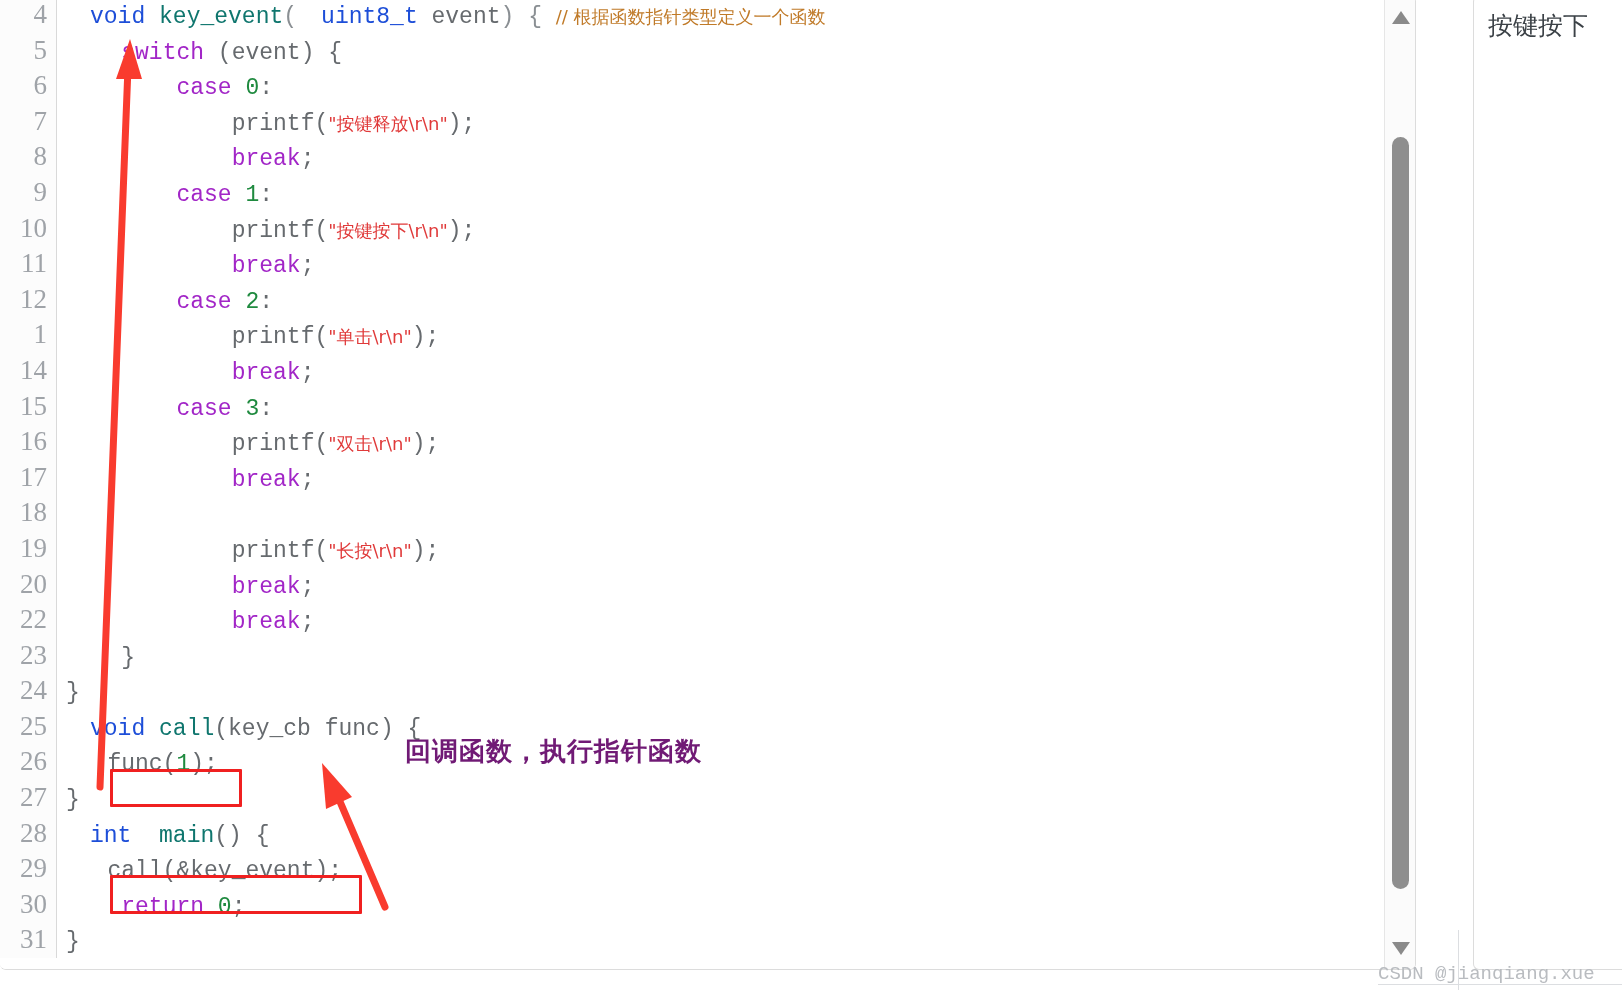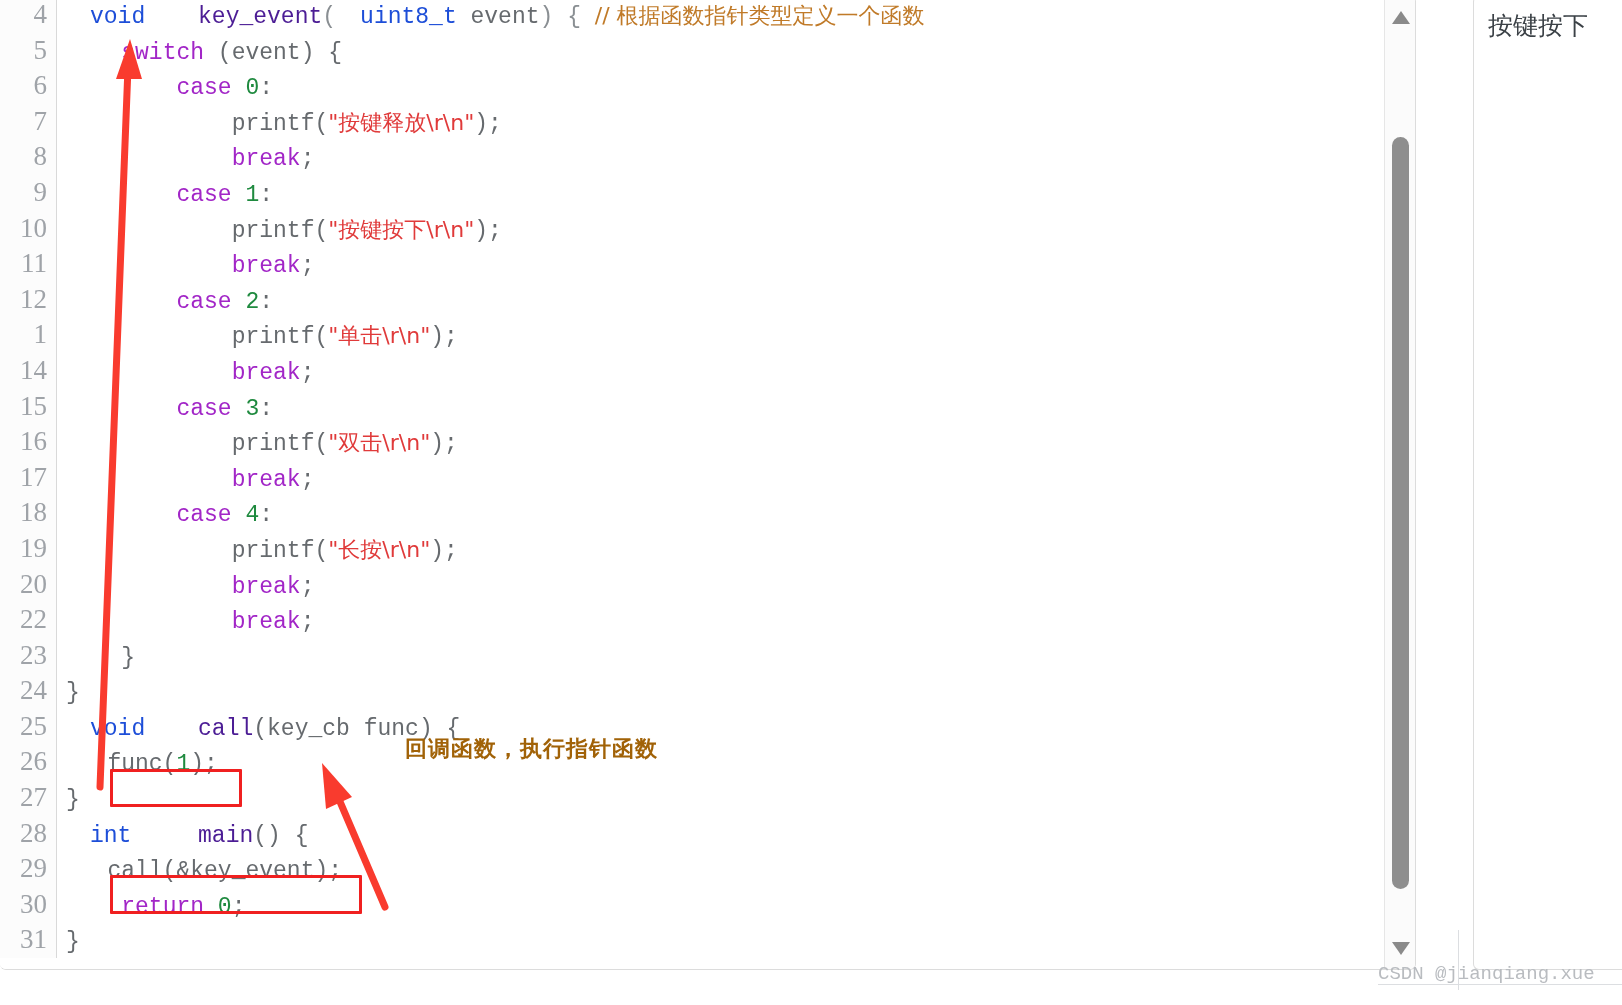--- a/index.html
+++ b/index.html
@@ -64,46 +64,46 @@
     padding-left: 9px;
     font-family: "Liberation Mono", monospace;
     font-size: 23px;
     letter-spacing: 0px;
     color: #5b5b5b;
     white-space: pre;
   }
 
   
   .k-type   { color: #1d4ed8; margin-left: 24px; }   
-  .k-fn     { color: #4c1d95; margin-left: 39px; }   
+  .k-fn     { color: #0f766e; }   
   .k-ctrl   { color: #a226c7; }   
   .k-num    { color: #1f8a3f; }   
   .k-str    { color: #e03a3a; }   
   .k-cmt    { color: #c07a28; }   
   .k-plain  { color: #666a6e; }
   .k-punct  { color: #8a8f93; }
-  .cjk      { font-family: "DejaVu Sans", sans-serif; font-size: 22px; }
+  .cjk      { font-family: "DejaVu Sans", sans-serif; font-size: 18px; }
 
   
   .hl-box {
     position: absolute;
     border: 3px solid #f02020;
     border-radius: 1px;
     pointer-events: none;
   }
   #box-func1 { left: 110px; top: 772px; width: 132px; height: 38px; }
   #box-call  { left: 110px; top: 878px; width: 252px; height: 39px; }
 
   
   #annot-callback {
     position: absolute;
     left: 405px; top: 737px;
-    color: #a16207;
+    color: #701a75;
     font-family: "DejaVu Sans", sans-serif;
-    font-size: 22px;
+    font-size: 26px;
     font-weight: bold;
     white-space: nowrap;
     letter-spacing: 1px;
   }
 
   
   #arrow-layer {
     position: absolute;
     left: 0; top: 0;
     width: 1622px; height: 1005px;
@@ -200,21 +200,21 @@
           <div class="code-line"><div class="gutter">8</div><div class="code-text"><span class="k-plain">            </span><span class="k-ctrl">break</span><span class="k-plain">;</span></div></div>
           <div class="code-line"><div class="gutter">9</div><div class="code-text"><span class="k-plain">        </span><span class="k-ctrl">case</span><span class="k-plain"> </span><span class="k-num">1</span><span class="k-plain">:</span></div></div>
           <div class="code-line"><div class="gutter">10</div><div class="code-text"><span class="k-plain">            printf(</span><span class="k-str cjk">"按键按下\r\n"</span><span class="k-plain">);</span></div></div>
           <div class="code-line"><div class="gutter">11</div><div class="code-text"><span class="k-plain">            </span><span class="k-ctrl">break</span><span class="k-plain">;</span></div></div>
           <div class="code-line"><div class="gutter">12</div><div class="code-text"><span class="k-plain">        </span><span class="k-ctrl">case</span><span class="k-plain"> </span><span class="k-num">2</span><span class="k-plain">:</span></div></div>
           <div class="code-line"><div class="gutter">1</div><div class="code-text"><span class="k-plain">            printf(</span><span class="k-str cjk">"单击\r\n"</span><span class="k-plain">);</span></div></div>
           <div class="code-line"><div class="gutter">14</div><div class="code-text"><span class="k-plain">            </span><span class="k-ctrl">break</span><span class="k-plain">;</span></div></div>
           <div class="code-line"><div class="gutter">15</div><div class="code-text"><span class="k-plain">        </span><span class="k-ctrl">case</span><span class="k-plain"> </span><span class="k-num">3</span><span class="k-plain">:</span></div></div>
           <div class="code-line"><div class="gutter">16</div><div class="code-text"><span class="k-plain">            printf(</span><span class="k-str cjk">"双击\r\n"</span><span class="k-plain">);</span></div></div>
           <div class="code-line"><div class="gutter">17</div><div class="code-text"><span class="k-plain">            </span><span class="k-ctrl">break</span><span class="k-plain">;</span></div></div>
-          <div class="code-line"><div class="gutter">18</div><div class="code-text"><span class="k-plain">        </span><span class="k-ctrl">case</span><span class="k-plain"> </span><span class="k-num">4</span><span class="k-plain">:</span></div></div>
+          <div class="code-line"><div class="gutter">18</div></div>
           <div class="code-line"><div class="gutter">19</div><div class="code-text"><span class="k-plain">            printf(</span><span class="k-str cjk">"长按\r\n"</span><span class="k-plain">);</span></div></div>
           <div class="code-line"><div class="gutter">20</div><div class="code-text"><span class="k-plain">            </span><span class="k-ctrl">break</span><span class="k-plain">;</span></div></div>
           <div class="code-line"><div class="gutter">22</div><div class="code-text"><span class="k-plain">            </span><span class="k-ctrl">break</span><span class="k-plain">;</span></div></div>
           <div class="code-line"><div class="gutter">23</div><div class="code-text"><span class="k-plain">    }</span></div></div>
           <div class="code-line"><div class="gutter">24</div><div class="code-text"><span class="k-plain">}</span></div></div>
           <div class="code-line"><div class="gutter">25</div><div class="code-text"><span class="k-type">void</span><span class="k-plain"> </span><span class="k-fn">call</span><span class="k-plain">(key_cb func) {</span></div></div>
           <div class="code-line"><div class="gutter">26</div><div class="code-text"><span class="k-plain">   func(</span><span class="k-num">1</span><span class="k-plain">);</span></div></div>
           <div class="code-line"><div class="gutter">27</div><div class="code-text"><span class="k-plain">}</span></div></div>
           <div class="code-line"><div class="gutter">28</div><div class="code-text"><span class="k-type">int</span><span class="k-plain">  </span><span class="k-fn">main</span><span class="k-plain">() {</span></div></div>
           <div class="code-line"><div class="gutter">29</div><div class="code-text"><span class="k-plain">   call(&amp;key_event);</span></div></div>

